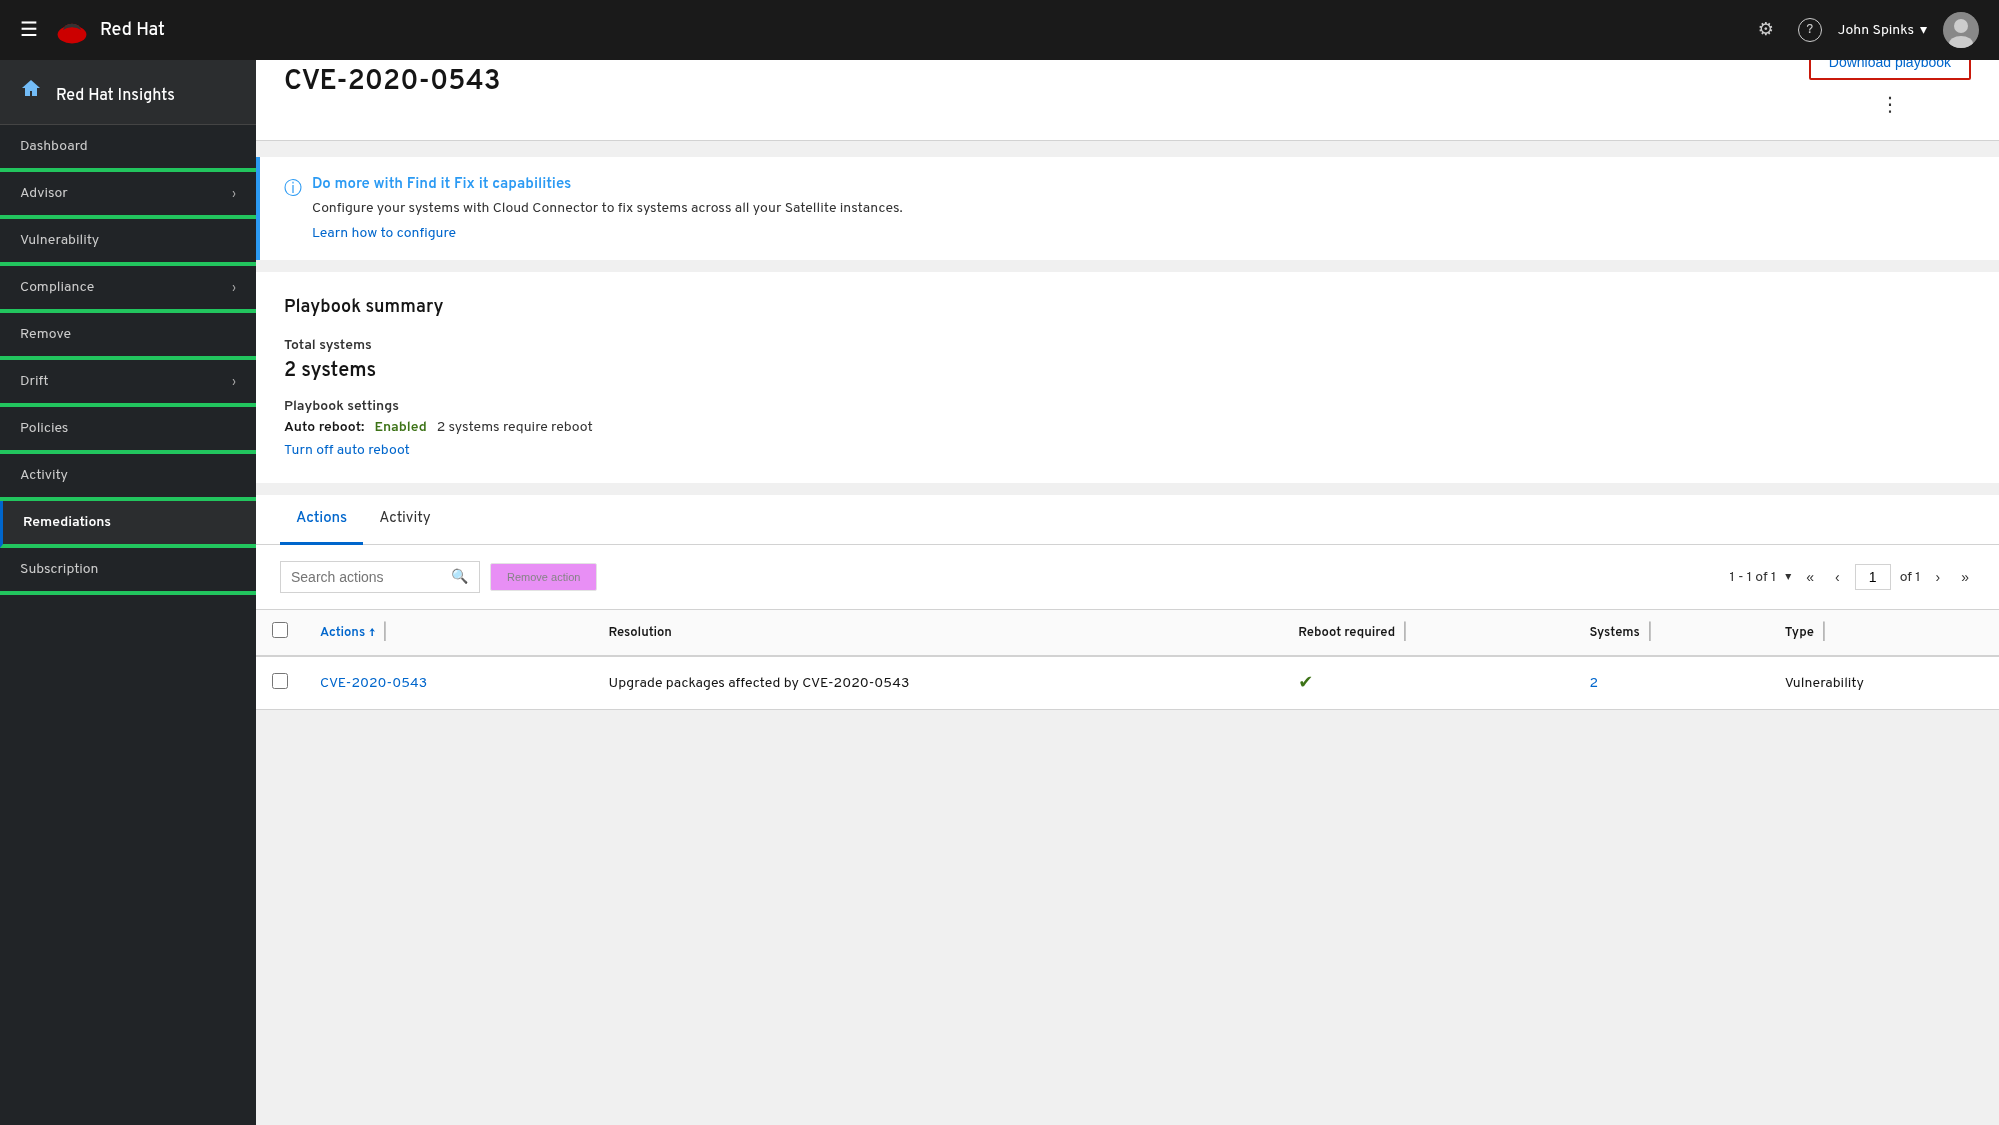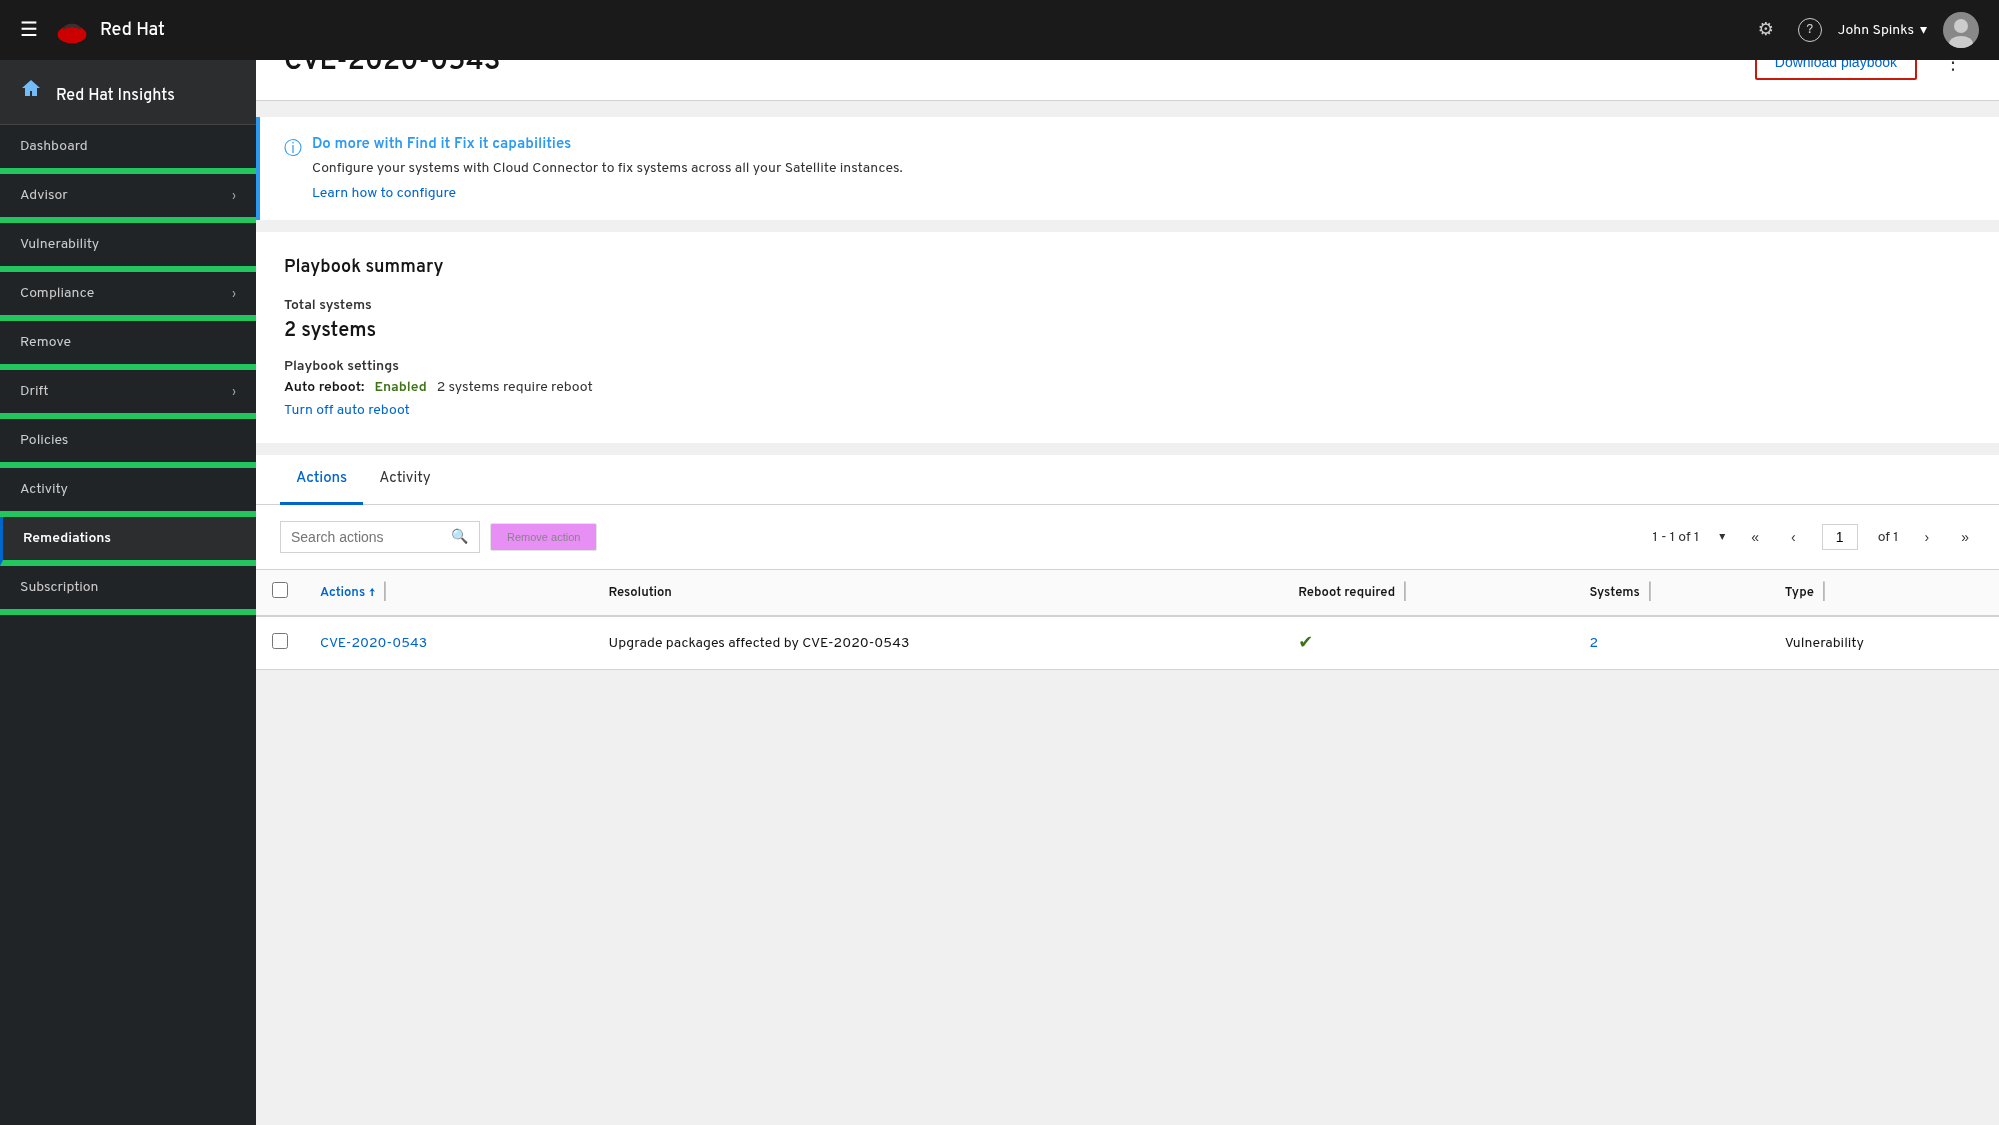--- a/index.html
+++ b/index.html
@@ -46,21 +46,21 @@
     }
     .sidebar-home .home-icon { color: #73bcf7; font-size: 20px; }
     .sidebar-home .home-label { color: #fff; font-size: 16px; font-weight: 500; }
     .sidebar-item {
       display: flex;
       align-items: center;
       justify-content: space-between;
       padding: 13px 20px;
       color: #ccc;
       cursor: pointer;
-      border-bottom: 6px solid #22c55e;
+      border-bottom: 4px solid #22c55e;
       text-decoration: none;
     }
     .sidebar-item.active {
       background: #2b2d2f;
       color: #fff;
       font-weight: 600;
       border-left: 3px solid #0066cc;
     }
     .sidebar-item .item-label { font-size: 14px; }
     .sidebar-item .chevron { font-size: 12px; color: #aaa; }
@@ -88,21 +88,21 @@
     }
     .breadcrumb a { color: #0066cc; text-decoration: none; }
     .breadcrumb .separator { color: #666; font-size: 12px; }
     .breadcrumb .current { color: #666; }
     .page-title-row {
       display: flex;
       align-items: center;
       justify-content: space-between;
     }
     .page-title { font-size: 28px; font-weight: 600; color: #151515; }
-    .page-actions { display: flex; align-items: center; gap: 18px; }
+    .page-actions { display: flex; align-items: center; gap: 8px; flex-direction: column; }
     .btn-download {
       background: #fff;
       color: #0066cc;
       border: 2px solid #c9190b;
       padding: 8px 18px;
       font-size: 14px;
       cursor: pointer;
       border-radius: 2px;
       font-weight: 400;
     }
@@ -198,21 +198,21 @@
       color: #333;
       padding: 7px 16px;
       font-size: 11px;
       cursor: pointer;
       border-radius: 2px;
     }
     .btn-remove:disabled { opacity: 0.6; cursor: default; }
     .pagination {
       display: flex;
       align-items: center;
-      gap: 20px;
+      gap: 9px;
       margin-left: auto;
       font-size: 14px;
       color: #333;
     }
     .pag-btn {
       background: none;
       border: none;
       cursor: pointer;
       color: #333;
       padding: 4px 6px;

